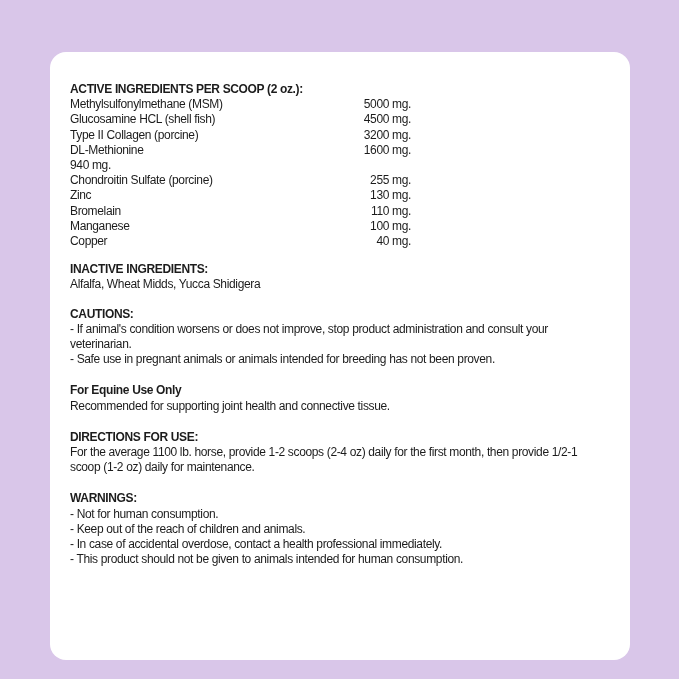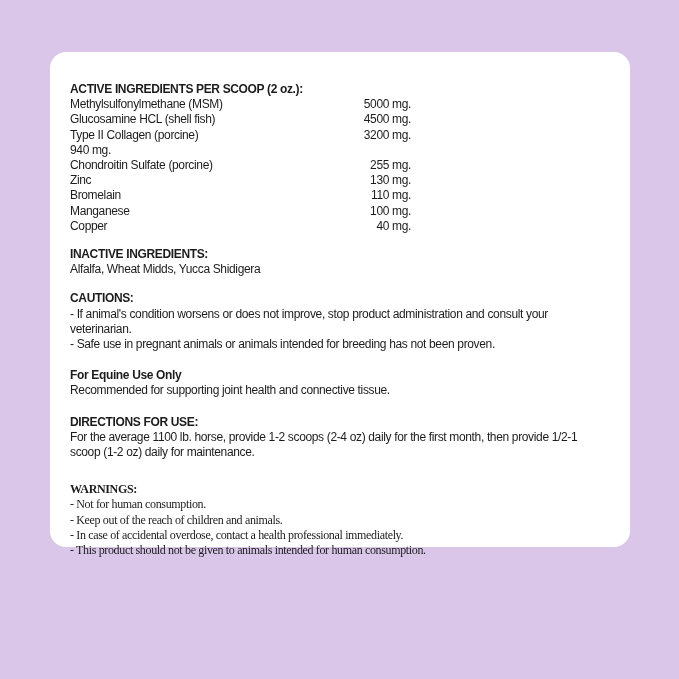--- a/index.html
+++ b/index.html
@@ -12,21 +12,21 @@
     background: #d9c6e9;
     font-family: "Liberation Sans", sans-serif;
     position: relative;
     overflow: hidden;
   }
   .card {
     position: absolute;
     left: 50px;
     top: 52px;
     width: 580px;
-    height: 495px;
+    height: 608px;
     background: #ffffff;
     border-radius: 16px;
     box-sizing: border-box;
     padding: 30px 20px 20px 20px;
     color: #1c1c1c;
     font-size: 12px;
     line-height: 15.2px;
     letter-spacing: -0.35px;
   }
   h2 {
@@ -34,21 +34,21 @@
     font-weight: bold;
     margin: 0;
     line-height: 15.2px;
   }
   p { margin: 0; }
   section { margin: 0; }
   .sec { margin-top: 13px; }
   .sec-cautions { margin-top: 14px; }
   .sec-equine { margin-top: 16px; }
   .sec-directions { margin-top: 16px; }
-  .sec-warnings { margin-top: 22px; font-family: Liberation Serif, serif; }
+  .sec-warnings { margin-top: 16px; }
   .ing-table { width: 341px; }
   .ing-row {
     display: flex;
     justify-content: space-between;
   }
   .ing-name { white-space: nowrap; }
   .ing-amount {
     text-align: right;
     white-space: nowrap;
   }
@@ -71,20 +71,24 @@
         <div class="ing-row">
           <span class="ing-name">Glucosamine HCL (shell fish)</span>
           <span class="ing-amount">4500 mg.</span>
         </div>
 
         <div class="ing-row">
           <span class="ing-name">Type II Collagen (porcine)</span>
           <span class="ing-amount">3200 mg.</span>
         </div>
 
+        <div class="ing-row">
+          <span class="ing-name">DL-Methionine</span>
+          <span class="ing-amount">1600 mg.</span>
+        </div>
 
         <div class="ing-row">
           <span class="ing-amount">940 mg.</span>
         </div>
 
         <div class="ing-row">
           <span class="ing-name">Chondroitin Sulfate (porcine)</span>
           <span class="ing-amount">255 mg.</span>
         </div>
 

